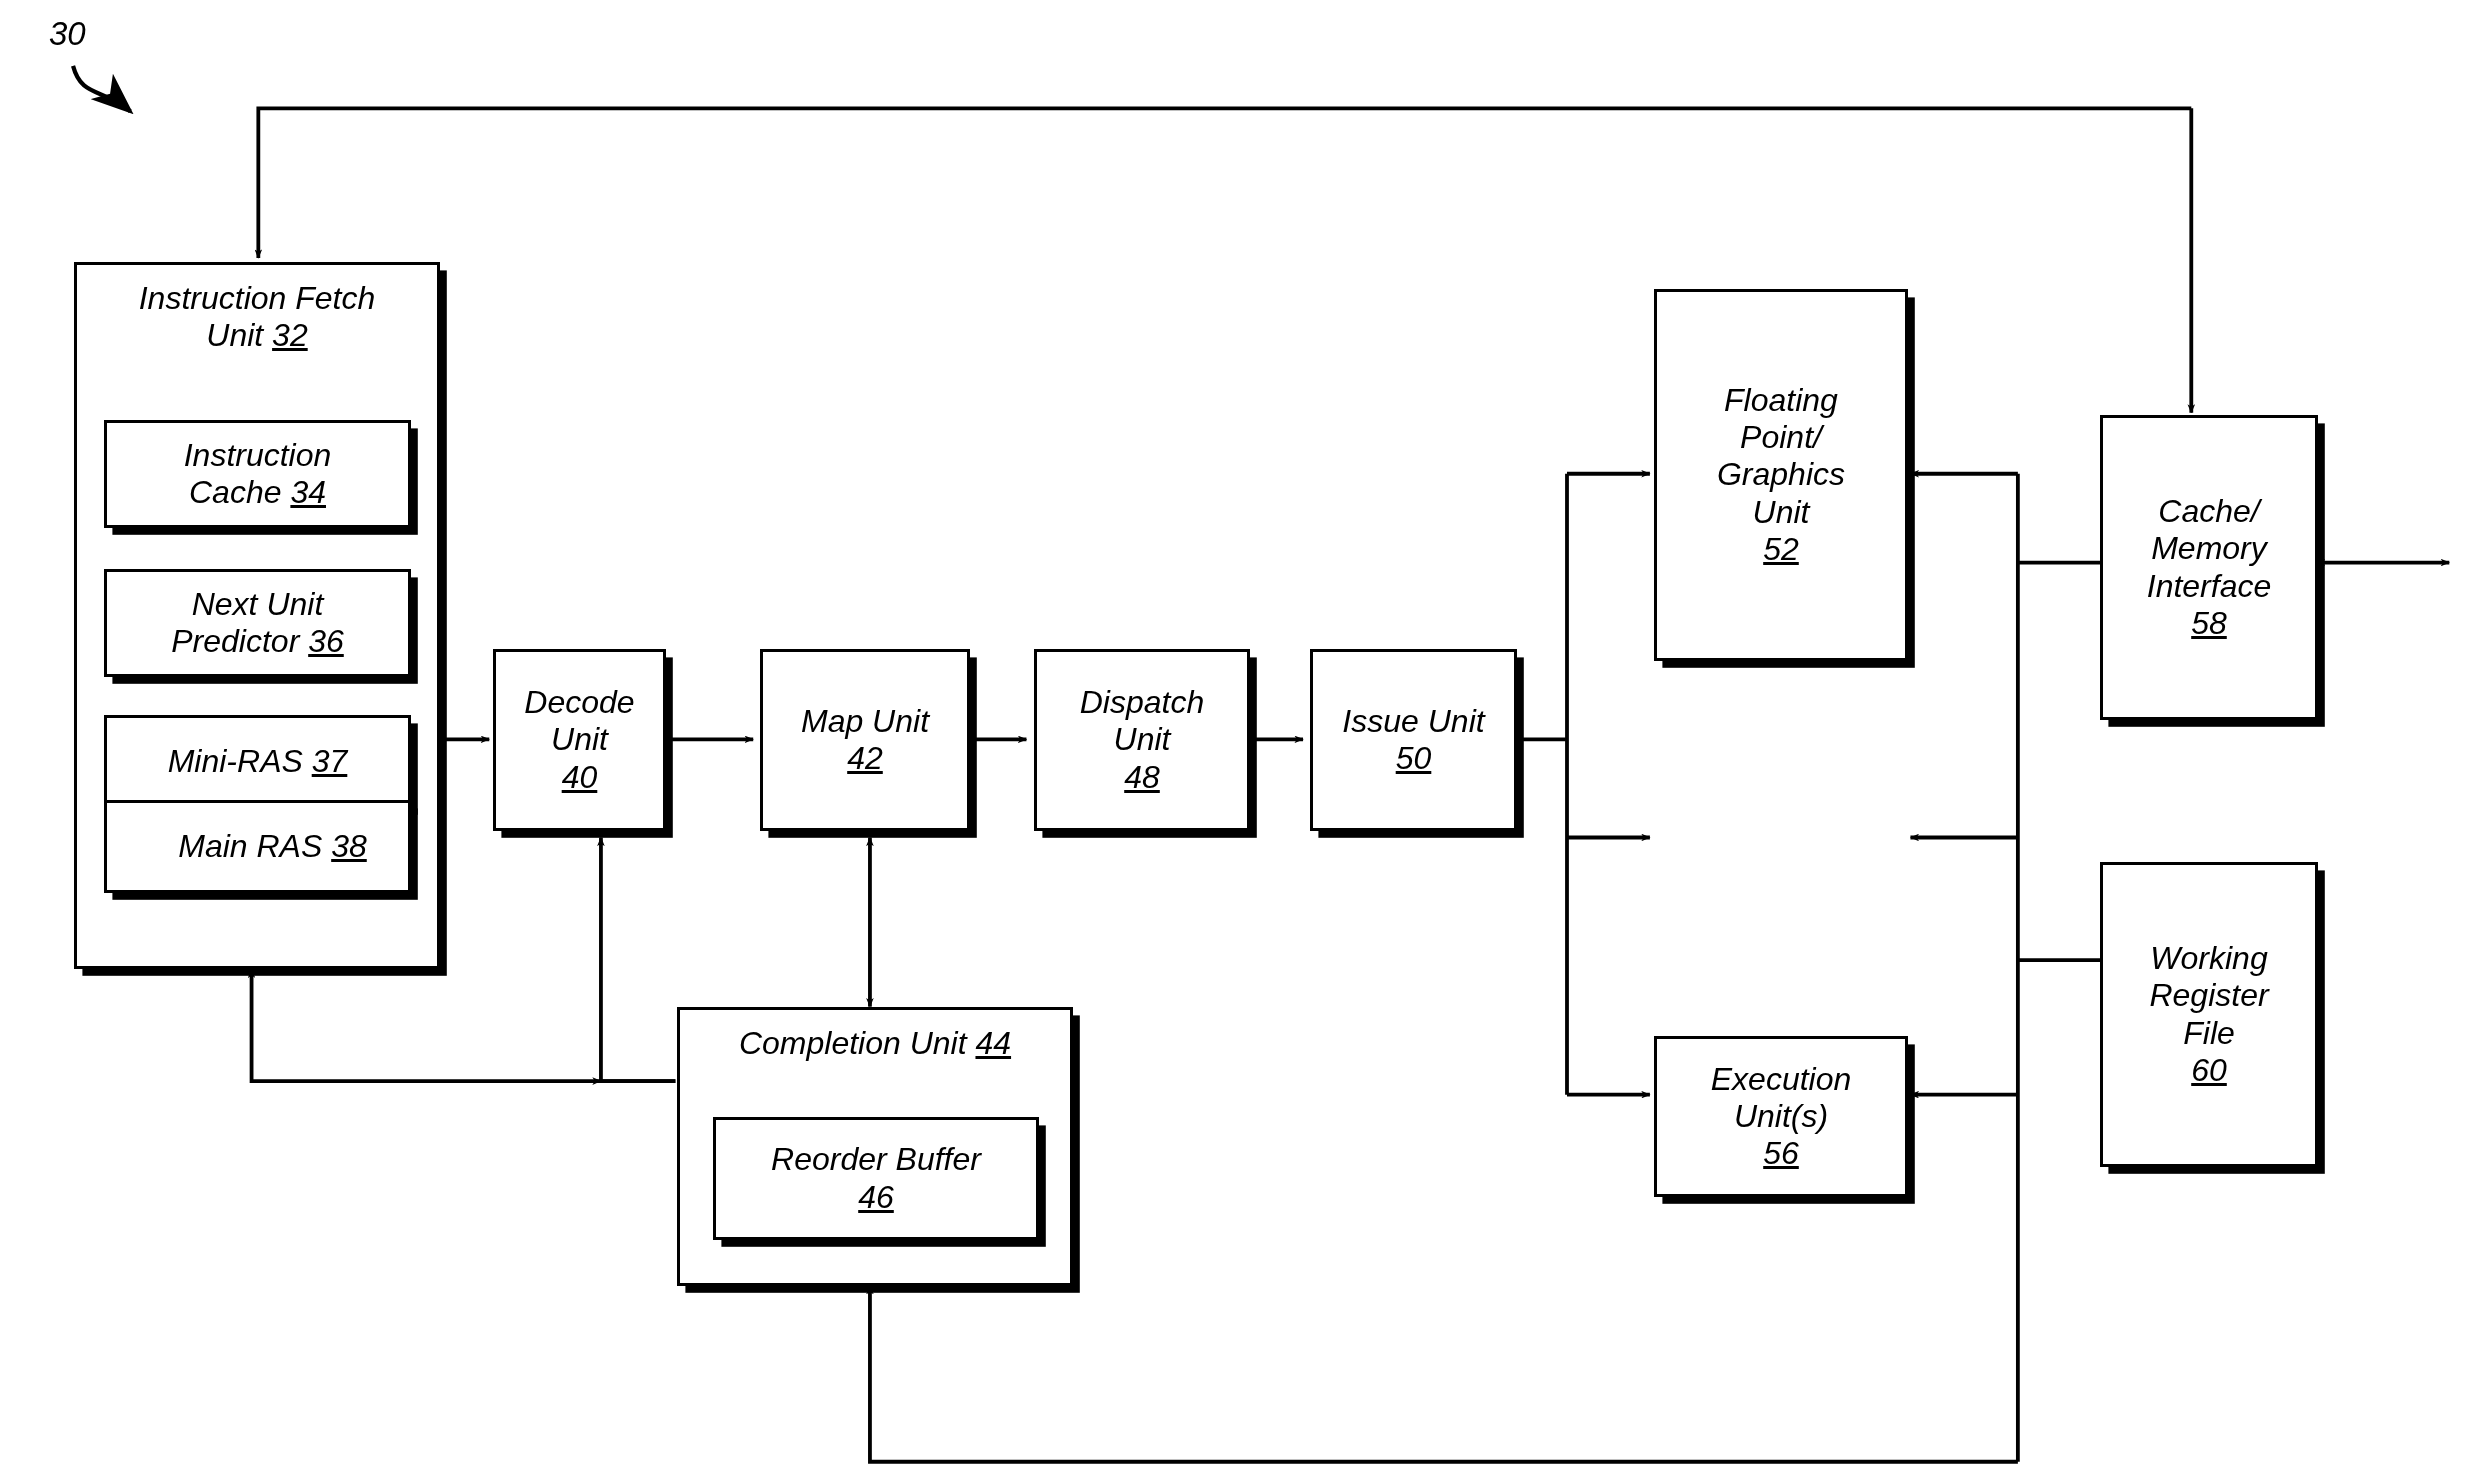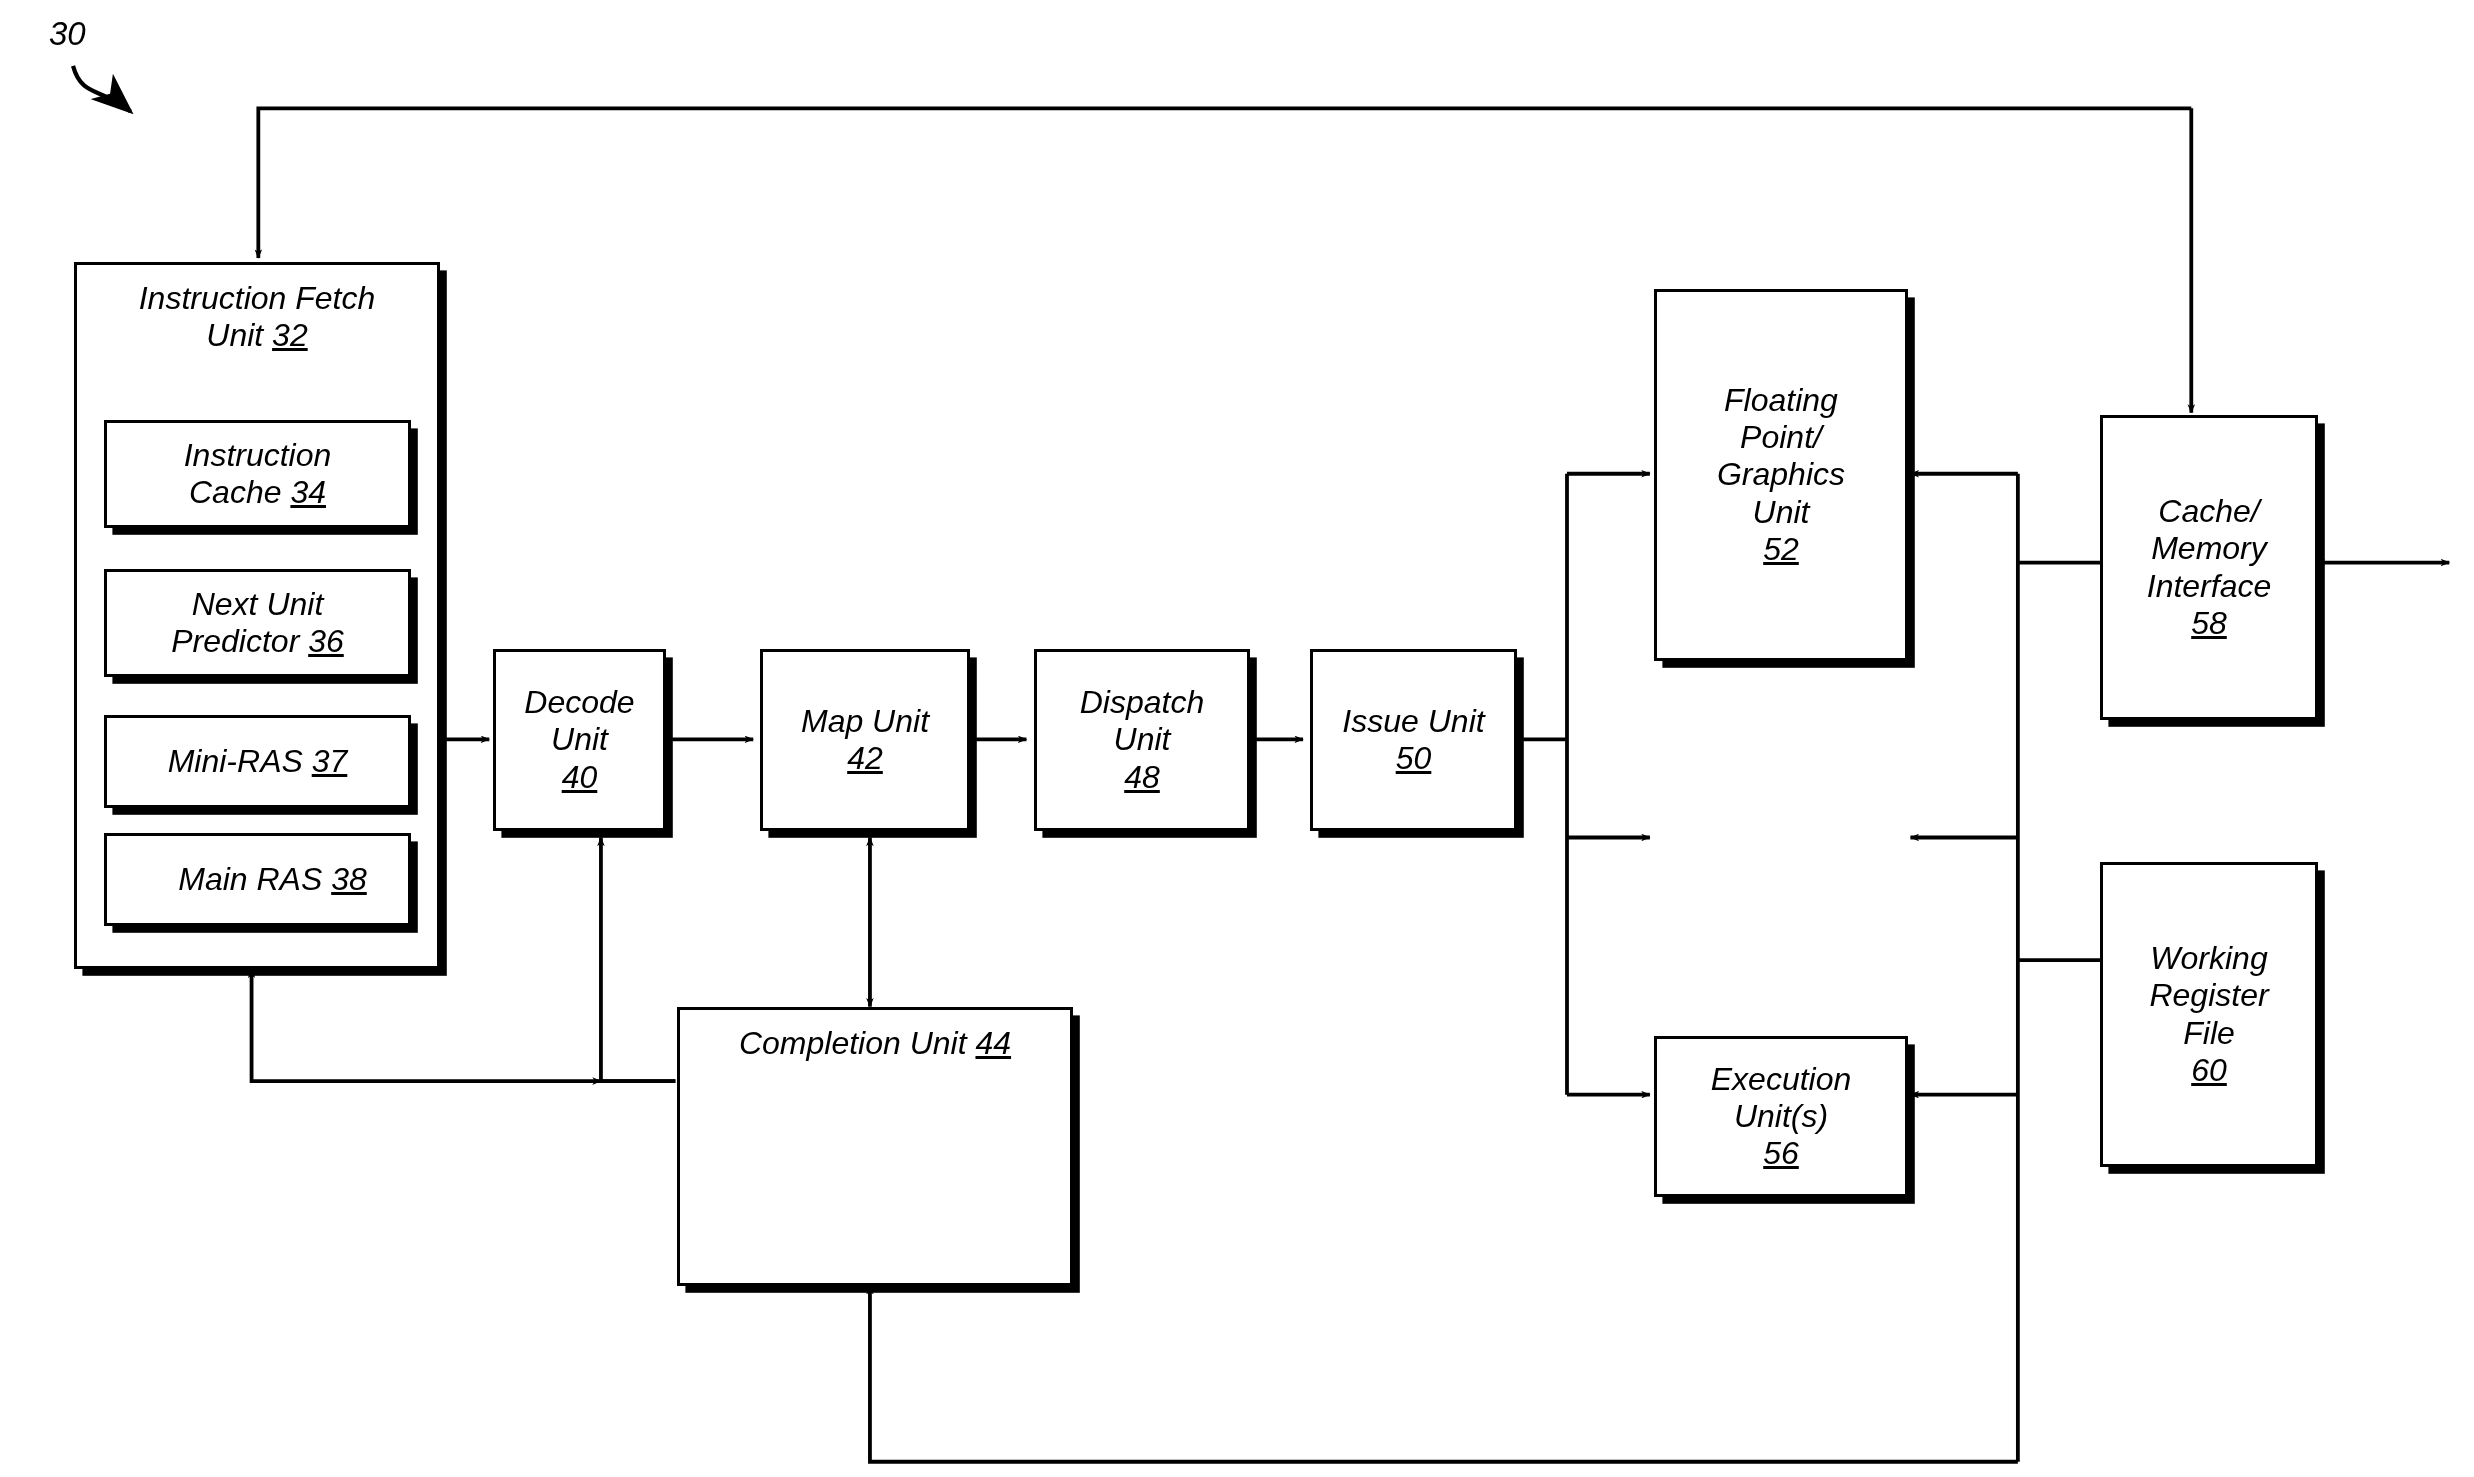--- a/index.html
+++ b/index.html
@@ -156,21 +156,21 @@
 
   <div class="blk" style="left:104px; top:569px; width:307px; height:108px;">
     <div class="blk-label"><span>Next Unit
 Predictor </span><span class="ref">36</span></div>
   </div>
 
   <div class="blk" style="left:104px; top:715px; width:307px; height:93px;">
     <div class="blk-label"><span>Mini-RAS </span><span class="ref">37</span></div>
   </div>
 
-  <div class="blk" style="left:104px; top:833px; width:307px; height:93px;padding-left:30px;">
+  <div class="blk" style="left:104px; top:800px; width:307px; height:93px;padding-left:30px;">
     <div class="blk-label"><span>Main RAS </span><span class="ref">38</span></div>
   </div>
 
   <div class="blk" style="left:493px; top:649px; width:173px; height:182px;">
     <div class="blk-label"><span>Decode
 Unit
 </span><span class="ref">40</span></div>
   </div>
 
   <div class="blk" style="left:760px; top:649px; width:210px; height:182px;">
@@ -186,20 +186,24 @@
 
   <div class="blk" style="left:1310px; top:649px; width:207px; height:182px;">
     <div class="blk-label"><span>Issue Unit
 </span><span class="ref">50</span></div>
   </div>
 
   <div class="blk container" style="left:677px; top:1007px; width:396px; height:279px;">
     <div class="blk-label"><span>Completion Unit </span><span class="ref">44</span></div>
   </div>
 
+  <div class="blk" style="left:713px; top:1117px; width:326px; height:123px;">
+    <div class="blk-label"><span>Reorder Buffer
+</span><span class="ref">46</span></div>
+  </div>
 
   <div class="blk" style="left:1654px; top:289px; width:254px; height:372px;">
     <div class="blk-label"><span>Floating
 Point/
 Graphics
 Unit
 </span><span class="ref">52</span></div>
   </div>
 
 

